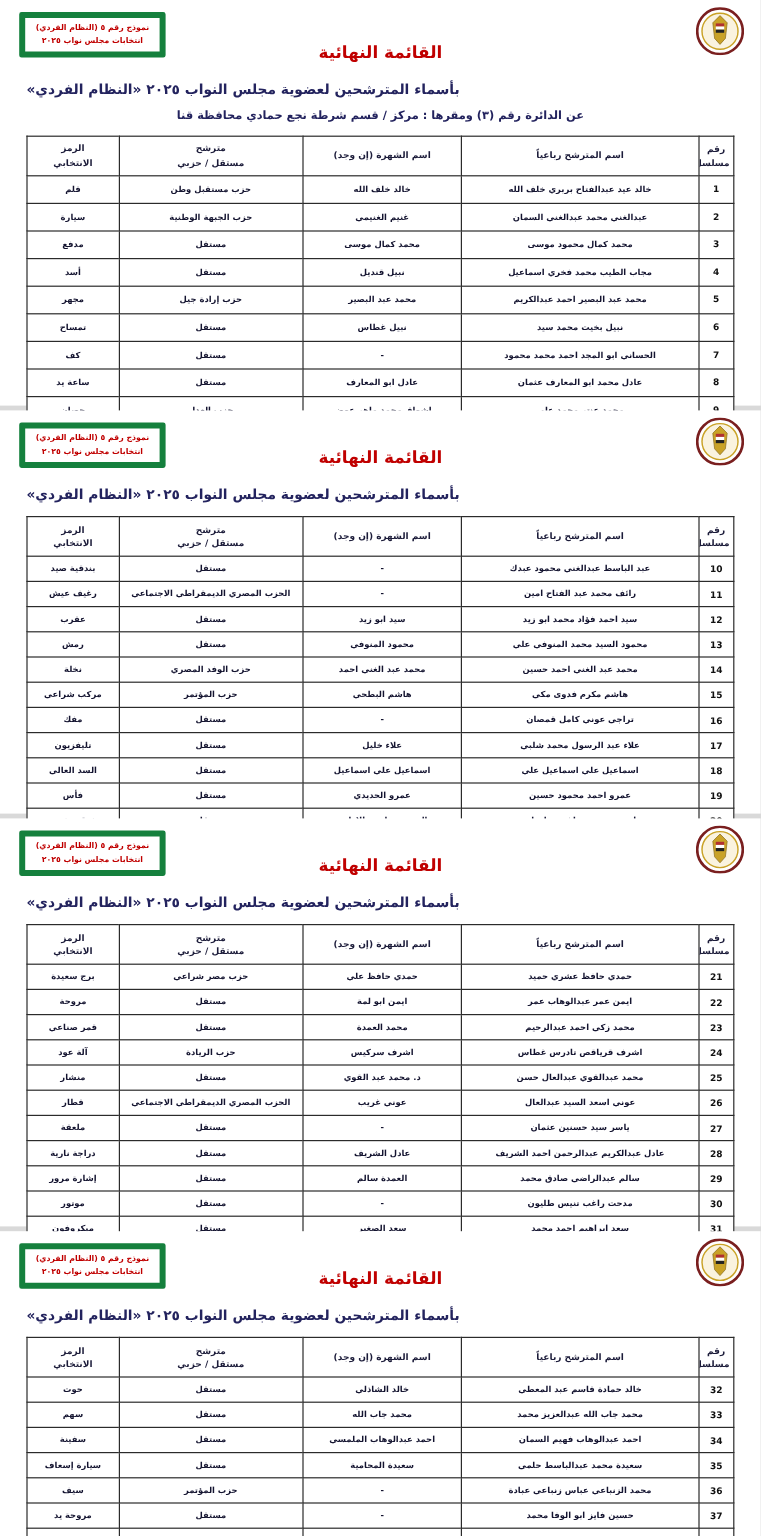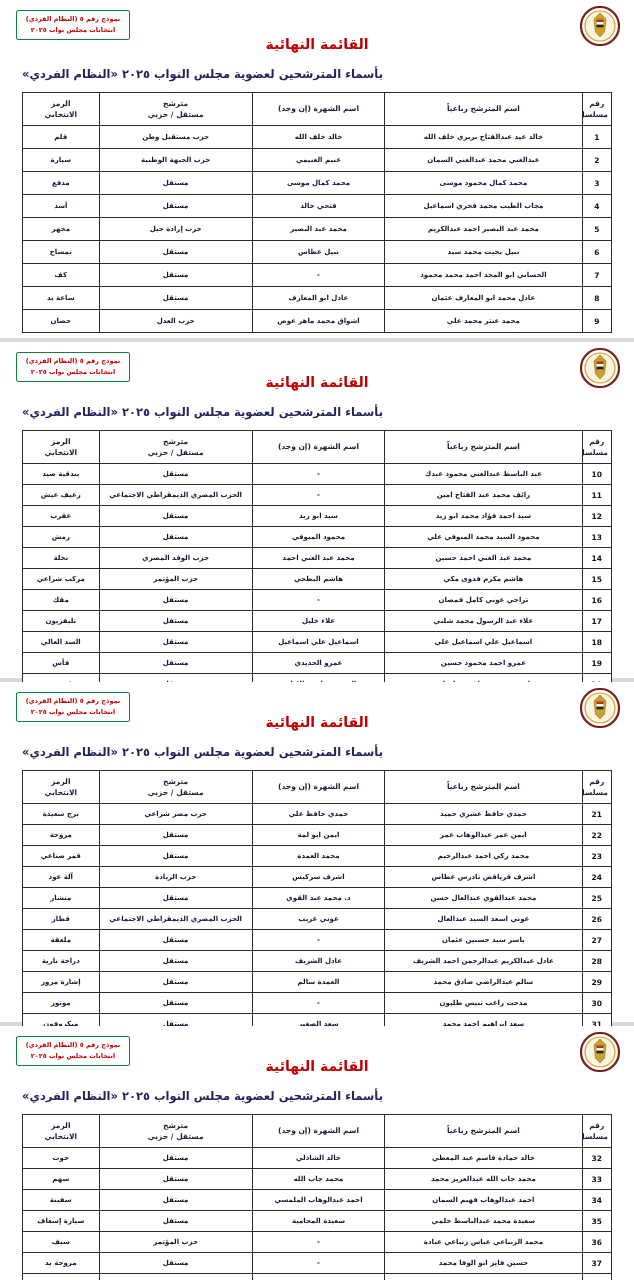--- a/index.html
+++ b/index.html
@@ -12,21 +12,21 @@
   .page{
     position:relative;background:#ffffff;width:634px;box-sizing:border-box;
     padding:6px 22px 0 22px;direction:rtl;
   }
   .p1{height:338px;margin-bottom:4px;}
   .p2{height:336px;margin-bottom:4px;}
   .p3{height:340px;margin-bottom:4px;}
   .p4{height:254px;}
   .stamp{
     position:absolute;top:10px;left:16px;width:104px;
-    border:1px solid #15803d;border-radius:2px;
+    border:5px solid #15803d;border-radius:2px;
     color:#c00000;font-size:6.5px;font-weight:bold;line-height:1.7;
     text-align:center;padding:3px 4px;background:#fff;
   }
   .logo{position:absolute;top:6px;right:14px;width:40px;height:40px;}
   .doc-title{
     text-align:center;color:#c00000;font-weight:bold;font-size:14px;
     margin:30px 0 0 0;letter-spacing:.5px;
   }
   .p2 .doc-title,.p3 .doc-title,.p4 .doc-title{margin-top:26px;}
   .doc-subtitle{
@@ -69,20 +69,21 @@
   <svg class="logo" viewBox="0 0 40 40">
     <circle cx="20" cy="20" r="19" fill="#ffffff" stroke="#7a1f1f" stroke-width="2.2"></circle>
     <circle cx="20" cy="20" r="15" fill="#faf3df" stroke="#c9a227" stroke-width="1.2"></circle>
     <path d="M20 7 L26 13 L24.5 26 L20 31 L15.5 26 L14 13 Z" fill="#c9a227" stroke="#8a6d1d" stroke-width="0.6"></path>
     <rect x="16.5" y="13.5" width="7" height="2.6" fill="#b03030"></rect>
     <rect x="16.5" y="16.1" width="7" height="2.6" fill="#ffffff"></rect>
     <rect x="16.5" y="18.7" width="7" height="2.6" fill="#222222"></rect>
   </svg>
   <h1 class="doc-title">القائمة النهائية</h1>
   <h2 class="doc-subtitle">بأسماء المترشحين لعضوية مجلس النواب ٢٠٢٥ «النظام الفردي»</h2>
+  <h3 class="doc-district">عن الدائرة رقم  (٣)    ومقرها : مركز / قسم شرطة نجع حمادي    محافظة قنا</h3>
   <table>
     <colgroup>
         <col class="c-num">
         <col class="c-name">
         <col class="c-nick">
         <col class="c-party">
         <col class="c-sym">
       </colgroup>
     <thead>
       <tr>
@@ -114,21 +115,21 @@
         <tr>
           <td class="num">3</td>
           <td>محمد كمال محمود موسى</td>
           <td>محمد كمال موسى</td>
           <td>مستقل</td>
           <td>مدفع</td>
         </tr>
         <tr>
           <td class="num">4</td>
           <td>مجاب الطيب محمد فخري اسماعيل</td>
-          <td>فتحي خالد</td>
+          <td>نبيل قنديل</td>
           <td>مستقل</td>
           <td>أسد</td>
         </tr>
         <tr>
           <td class="num">5</td>
           <td>محمد عبد البصير احمد عبدالكريم</td>
           <td>محمد عبد البصير</td>
           <td>حزب إرادة جيل</td>
           <td>مجهر</td>
         </tr>

